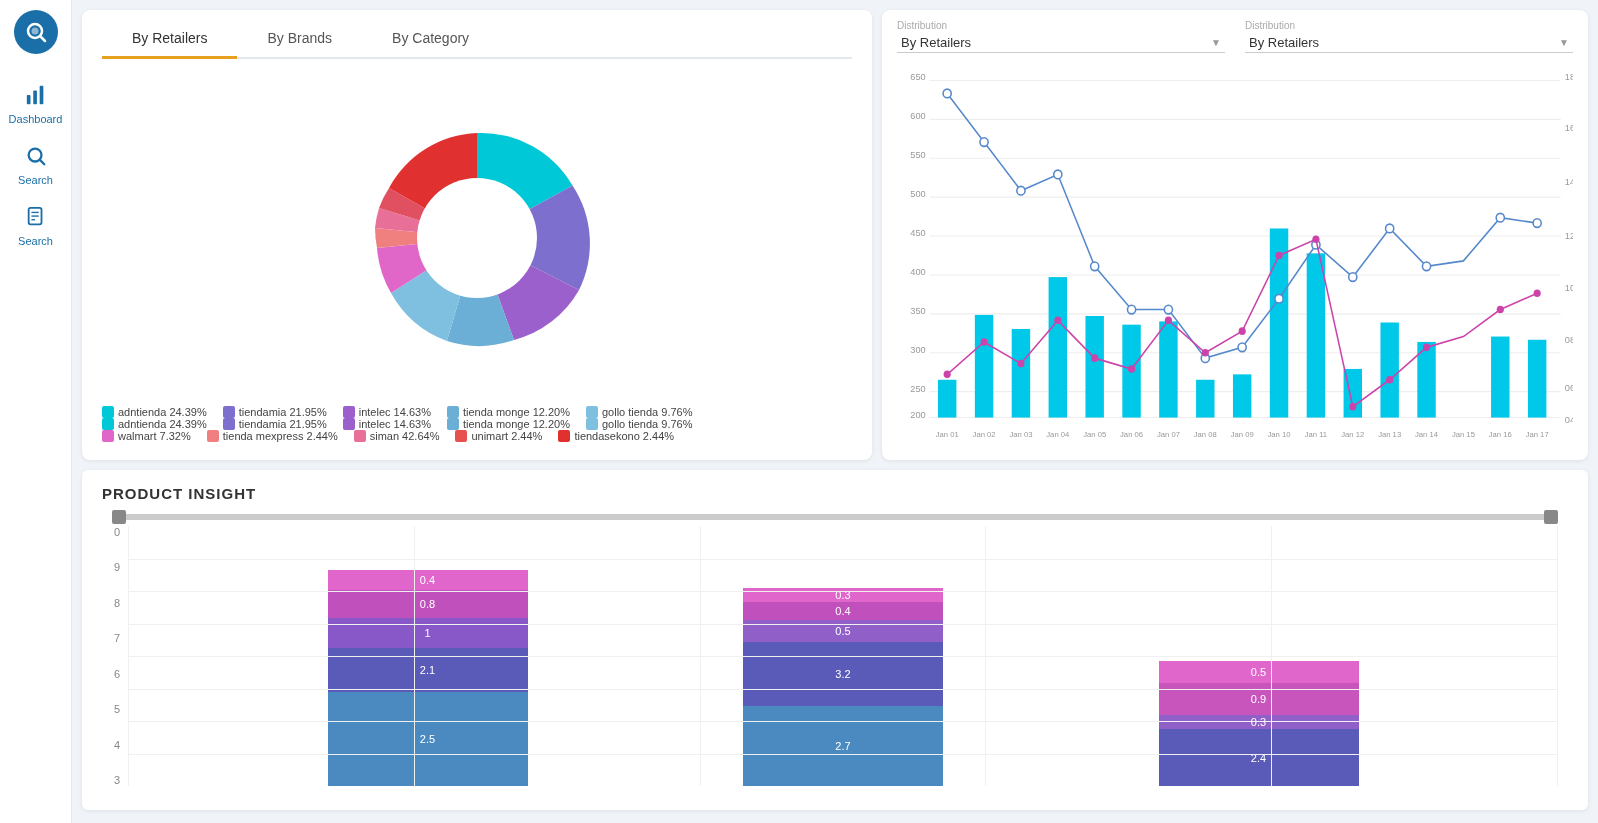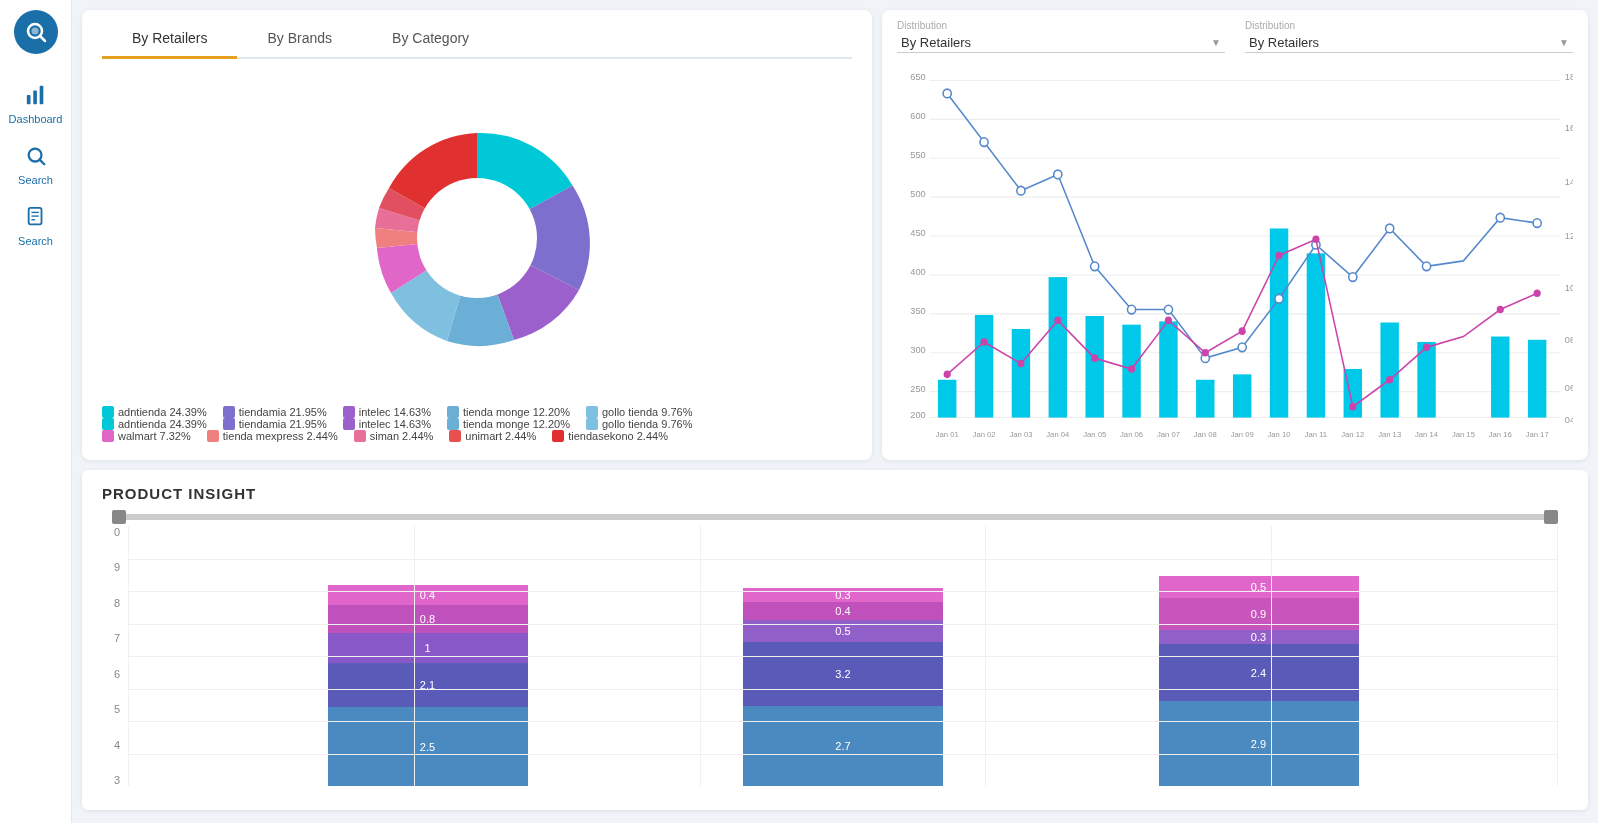--- a/index.html
+++ b/index.html
@@ -335,21 +335,21 @@
           <div class="legend-item">
             <div class="legend-color" style="background:#e066c8"></div>
             <span>walmart 7.32%</span>
           </div>
           <div class="legend-item">
             <div class="legend-color" style="background:#f08080"></div>
             <span>tienda mexpress 2.44%</span>
           </div>
           <div class="legend-item">
             <div class="legend-color" style="background:#e87098"></div>
-            <span>siman 2.44%</span>
+            <span>siman 42.64%</span>
           </div>
           <div class="legend-item">
             <div class="legend-color" style="background:#e85050"></div>
             <span>unimart 2.44%</span>
           </div>
           <div class="legend-item">
             <div class="legend-color" style="background:#e03030"></div>
             <span>tiendasekono 2.44%</span>
           </div>
         </div>
@@ -544,41 +544,40 @@
           <div style="border-top:1px solid #f0f0f0;position:absolute;top:87.5%;left:0;right:0;"></div>
         </div>
 
         <div style="flex:1;"></div>
 
         <div style="flex:0 0 200px; display:flex; flex-direction:column; align-items:stretch; justify-content:flex-end; height:100%;">
           <div style="background:#e066cc; height:20px; display:flex;align-items:center;justify-content:center;font-size:11px;color:white;font-weight:500;">0.4</div>
           <div style="background:#c050bb; height:28px; display:flex;align-items:center;justify-content:center;font-size:11px;color:white;font-weight:500;">0.8</div>
           <div style="background:#8858c8; height:30px; display:flex;align-items:center;justify-content:center;font-size:11px;color:white;font-weight:500;">1</div>
           <div style="background:#5a5ab8; height:44px; display:flex;align-items:center;justify-content:center;font-size:11px;color:white;font-weight:500;">2.1</div>
-          <div style="background:#4a8ac0; height:79px; display:flex;align-items:center;justify-content:center;font-size:11px;color:white;font-weight:500;">2.5</div>
+          <div style="background:#4a8ac0; height:94px; display:flex;align-items:center;justify-content:center;font-size:11px;color:white;font-weight:500;">2.5</div>
         </div>
 
         <div style="flex:1;"></div>
 
         <div style="flex:0 0 200px; display:flex; flex-direction:column; align-items:stretch; justify-content:flex-end; height:100%;">
           <div style="background:#e066cc; height:14px; display:flex;align-items:center;justify-content:center;font-size:11px;color:white;font-weight:500;">0.3</div>
           <div style="background:#c050bb; height:18px; display:flex;align-items:center;justify-content:center;font-size:11px;color:white;font-weight:500;">0.4</div>
           <div style="background:#9060c8; height:22px; display:flex;align-items:center;justify-content:center;font-size:11px;color:white;font-weight:500;">0.5</div>
           <div style="background:#5a5ab8; height:64px; display:flex;align-items:center;justify-content:center;font-size:11px;color:white;font-weight:500;">3.2</div>
           <div style="background:#4a8ac0; height:80px; display:flex;align-items:center;justify-content:center;font-size:11px;color:white;font-weight:500;">2.7</div>
         </div>
 
         <div style="flex:1;"></div>
 
         <div style="flex:0 0 200px; display:flex; flex-direction:column; align-items:stretch; justify-content:flex-end; height:100%;">
           <div style="background:#e066cc; height:22px; display:flex;align-items:center;justify-content:center;font-size:11px;color:white;font-weight:500;">0.5</div>
           <div style="background:#c855bb; height:32px; display:flex;align-items:center;justify-content:center;font-size:11px;color:white;font-weight:500;">0.9</div>
           <div style="background:#9060c8; height:14px; display:flex;align-items:center;justify-content:center;font-size:11px;color:white;font-weight:500;">0.3</div>
           <div style="background:#5a5ab8; height:57px; display:flex;align-items:center;justify-content:center;font-size:11px;color:white;font-weight:500;">2.4</div>
-          <div style="background:#4a8ac0; height:85px; display:flex;align-items:center;justify-content:center;font-size:11px;color:white;font-weight:500;">2.9</div>
         </div>
 
         <div style="flex:1;"></div>
       </div>
     </div>
   </div>
 
 </div>
 
 </body></html>

